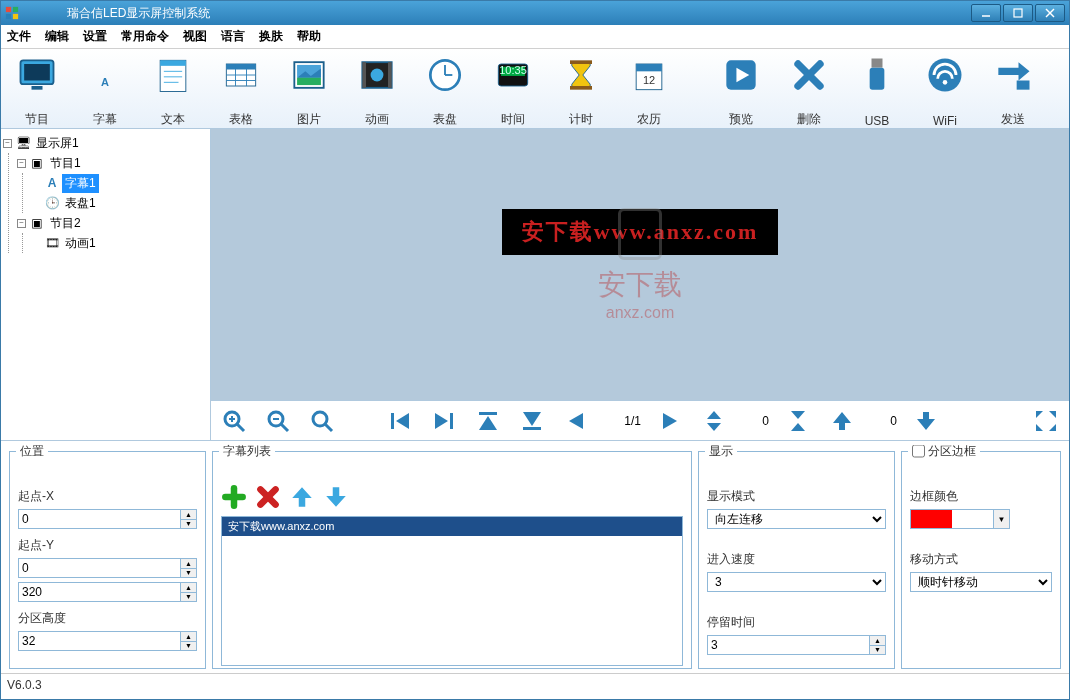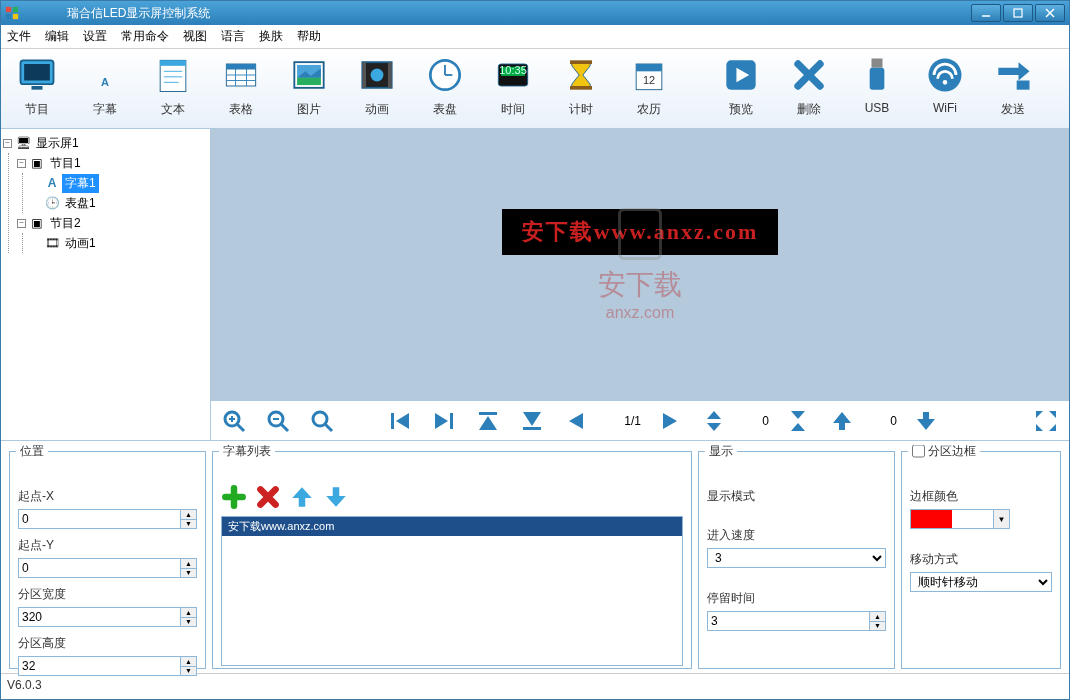--- a/index.html
+++ b/index.html
@@ -8,25 +8,25 @@
 
 .titlebar { height: 24px; background: linear-gradient(to bottom, #4aa3d9, #2c7fb8); display: flex; align-items: center; padding: 0 4px; color: #fff; gap: 44px; }
 .titlebar .logo { width: 14px; height: 14px; margin-right: 4px; }
 .titlebar .title { flex: 1; font-size: 12px; }
 .win-btns { display: flex; gap: 2px; }
 .win-btn { width: 30px; height: 18px; background: linear-gradient(to bottom,#5cb0e0,#2d7fb6); border:1px solid #1c5a85; display:flex; align-items:center; justify-content:center; color:#fff; border-radius:2px; }
 .win-btn svg { width:10px; height:10px; }
 
 
 .menubar { height: 24px; background: #fff; display: flex; align-items: center; padding: 0 6px; gap: 14px; border-bottom:1px solid #d0d0d0;}
-.menubar span { cursor: default; }
+.menubar span { cursor: default; font-weight: bold; }
 
 
 .toolbar { height: 80px; background: linear-gradient(to bottom,#ffffff,#e8f1fa); display:flex; padding: 4px 2px 0; border-bottom:1px solid #b0c9de;}
-.tool-item { width: 68px; display:flex; flex-direction:column; align-items:center; justify-content:flex-start; gap:4px; cursor:pointer;}
+.tool-item { width: 68px; display:flex; flex-direction:column; align-items:center; justify-content:space-between; gap:4px; cursor:pointer;}
 .tool-item .ico { width:44px; height:44px; display:flex; align-items:center; justify-content:center;}
 .tool-item .lbl { font-size:12px; color:#333;}
 
 
 .main { height: 312px; display:flex; border-bottom:1px solid #b0c9de;}
 .tree-panel { width: 210px; background:#fff; border-right:1px solid #b0c9de; padding:4px 2px; }
 .tree-node { display:flex; align-items:center; height:20px; white-space:nowrap;}
 .tree-toggle { width:9px; height:9px; border:1px solid #888; display:inline-flex; align-items:center; justify-content:center; margin-right:4px; font-size:8px; line-height:1; color:#555;}
 .tree-spacer { display:inline-block; width:14px;}
 .tree-icon { width:14px; text-align:center; margin-right:3px;}
@@ -435,21 +435,20 @@
           </div>
         </div>
       <div class="fld-label">起点-Y</div>
       <div class="spinner-wrap">
           <input type="text" value="0" style="">
           <div class="spin-btns">
             <div>▲</div>
             <div>▼</div>
           </div>
         </div>
-      <div class="fld-label">分区宽度</div>
       <div class="spinner-wrap">
           <input type="text" value="320" style="">
           <div class="spin-btns">
             <div>▲</div>
             <div>▼</div>
           </div>
         </div>
       <div class="fld-label">分区高度</div>
       <div class="spinner-wrap">
           <input type="text" value="32" style="">
@@ -489,20 +488,21 @@
     </div>
     <div class="list-box">
       <div class="list-row">安下载www.anxz.com</div>
     </div>
   </fieldset>
 
   <fieldset class="display-panel">
     <legend>显示</legend>
     <div class="col">
       <div class="fld-label">显示模式</div>
+      <select><option>向左连移</option></select>
       <div style="height:10px"></div>
       <div class="fld-label">进入速度</div>
       <select><option>3</option></select>
       <div style="height:10px"></div>
       <div class="fld-label">停留时间</div>
       <div class="spinner-wrap">
           <input type="text" value="3" style="">
           <div class="spin-btns">
             <div>▲</div>
             <div>▼</div>

